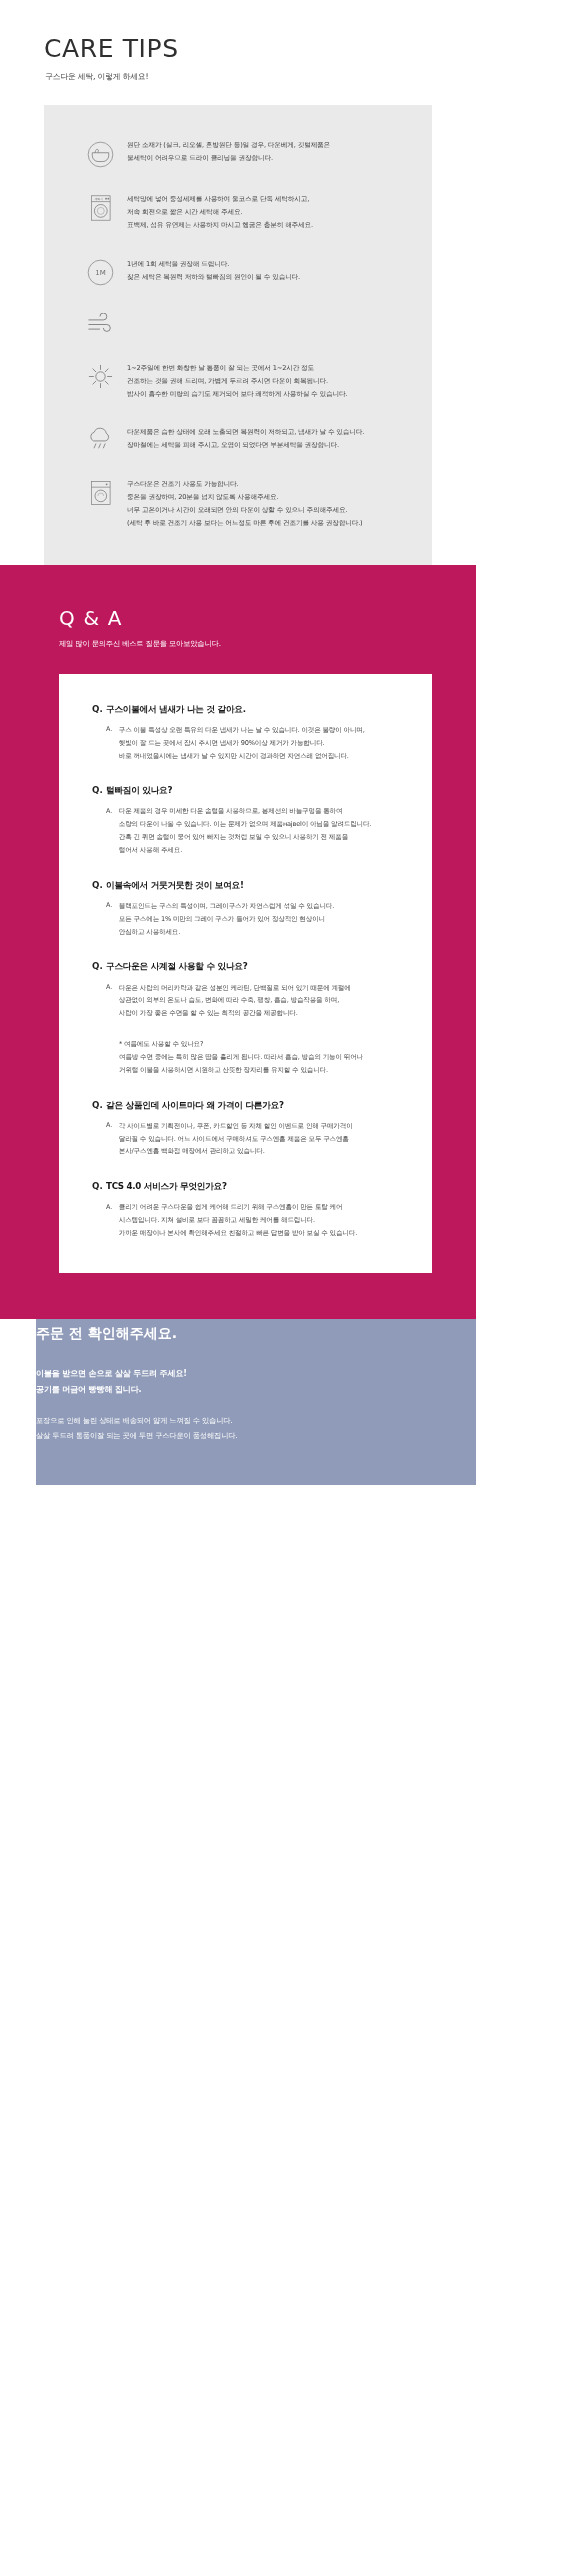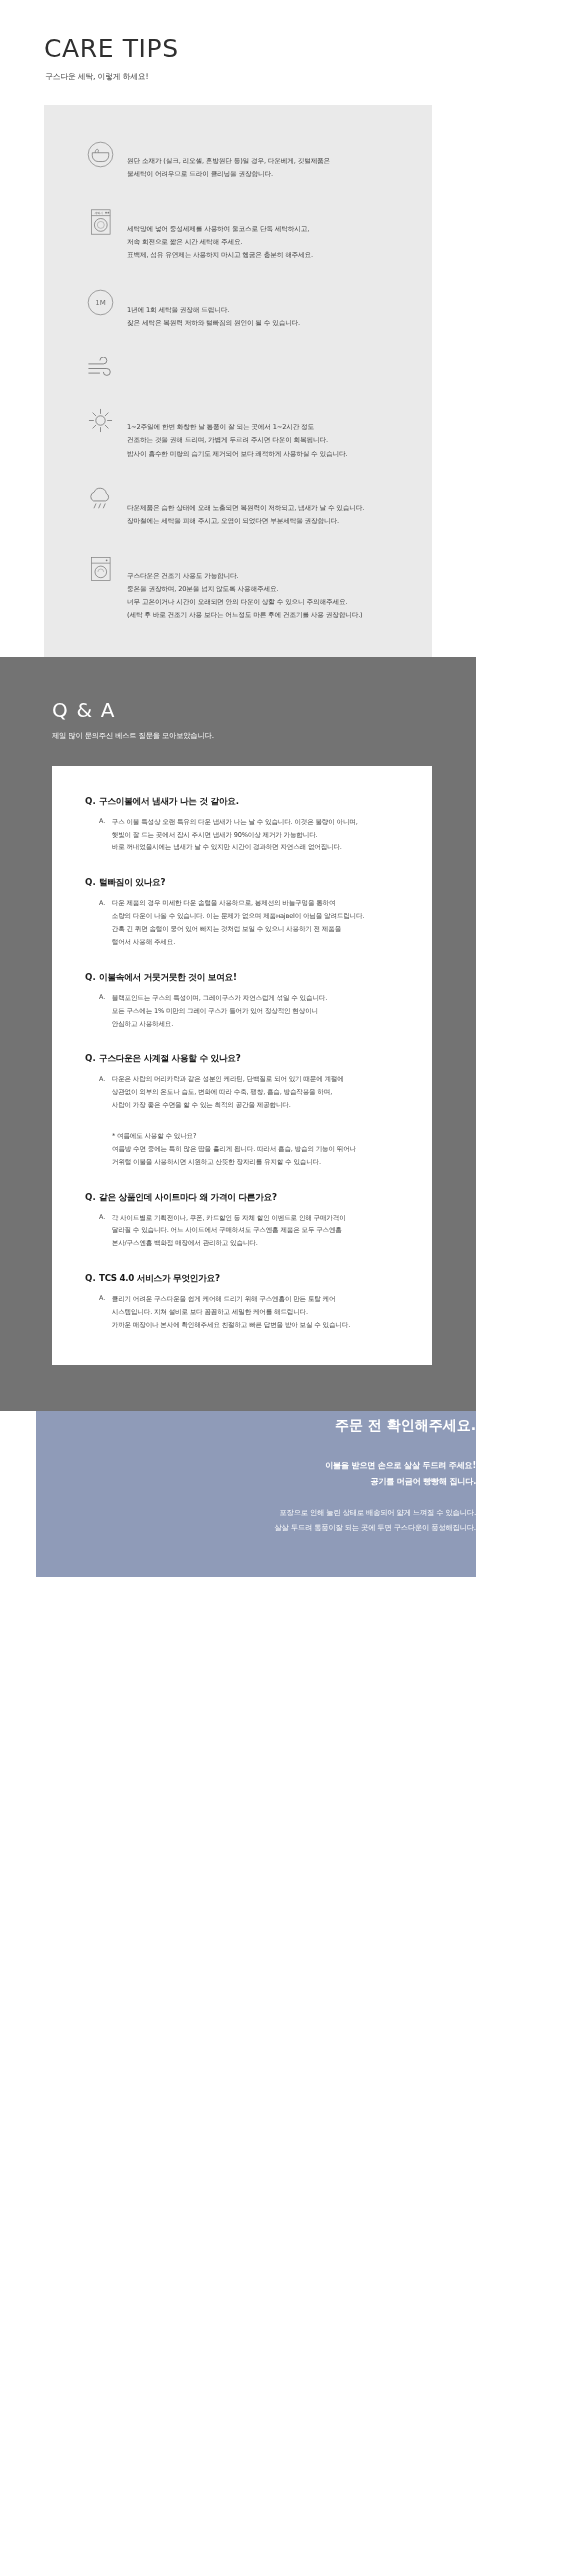--- a/index.html
+++ b/index.html
@@ -60,26 +60,26 @@
     padding-top: 1.2px;
   }
   .care-text {
     flex: 1 1 auto;
     font-size: 6.7px;
     line-height: 1.95;
     color: #3b3b3b;
     letter-spacing: -0.2px;
     padding-right: 5.8px;
   }
-  .care-text div { white-space: pre-wrap; margin-top: 16px; }
+  .care-text div { white-space: pre-wrap; }
 
   
   .qa-section {
-    background: #737373;
-    padding: 41px 0 46px 8px;
+    background: #be185d;
+    padding: 41px 0 46px 15px;
   }
   .qa-header {
     padding-left: 44px;
     color: #ffffff;
   }
   .qa-title {
     font-size: 20px;
     letter-spacing: 1.2px;
     margin: 0 0 9.3px 0;
     font-weight: 400;
@@ -139,21 +139,21 @@
     line-height: 1.95;
     color: #3d3d3d;
     white-space: pre-wrap;
     letter-spacing: -0.2px;
   }
 
   
   .notice-section {
     background: #8f9bb8;
     padding: 5.8px 0 41px 0;
-    text-align: right;
+    text-align: left;
     color: #ffffff;
     margin-left: 36px;
   }
   .notice-title {
     font-size: 14px;
     letter-spacing: 0px;
     margin: 0 0 22px 0;
     font-weight: 700;
   }
   .notice-line-strong {

